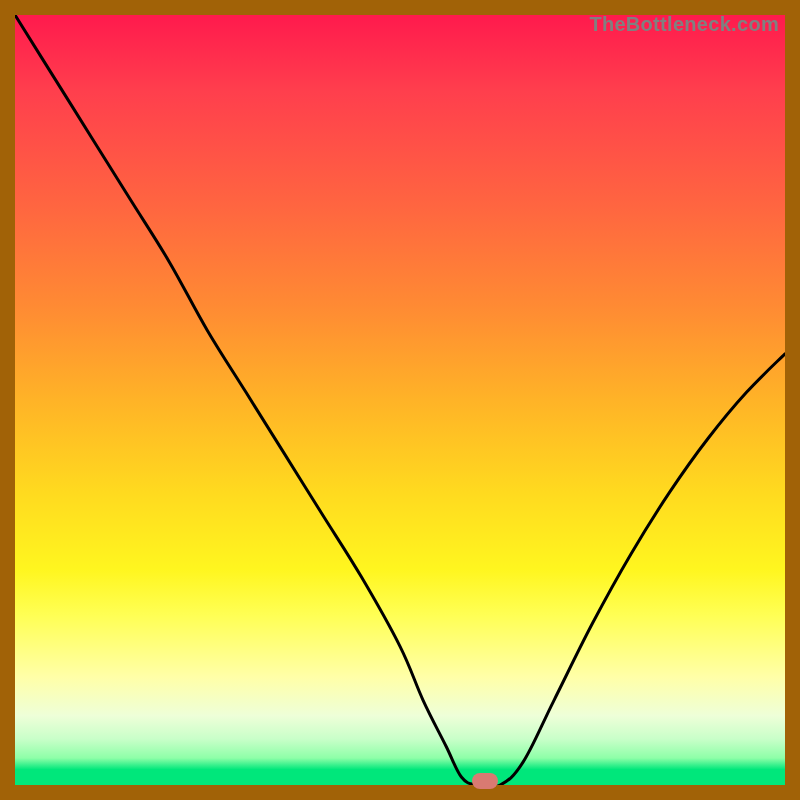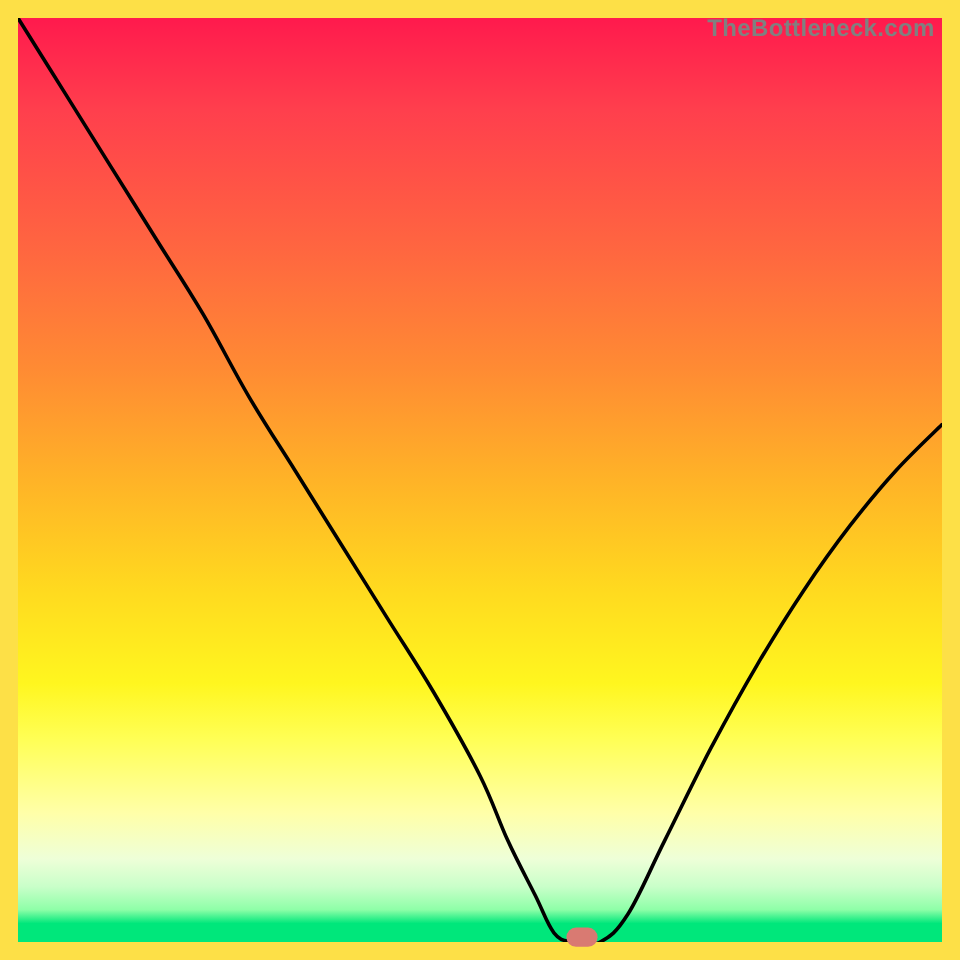--- a/index.html
+++ b/index.html
@@ -8,21 +8,21 @@
     width: 800px;
     height: 800px;
     overflow: hidden;
     background: #000;
     font-family: Arial, Helvetica, sans-serif;
   }
   .frame {
     position: relative;
     width: 800px;
     height: 800px;
-    background: #fde047;
+    background: #a16207;
   }
   .plot {
     position: absolute;
     left: 15px;
     top: 15px;
     width: 770px;
     height: 770px;
     background: linear-gradient(
       to bottom,
       #ff1a4d 0%,

